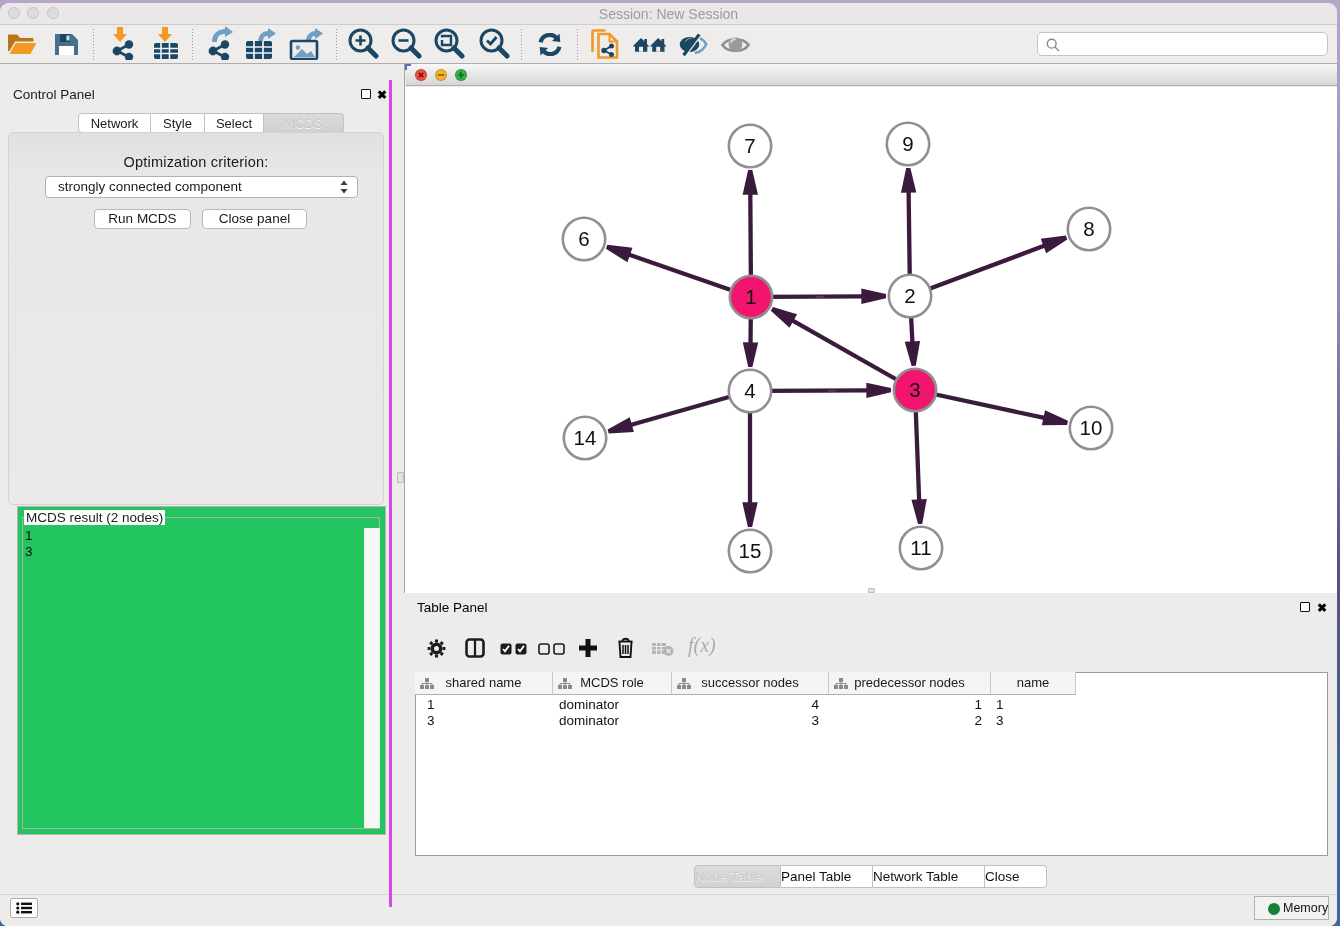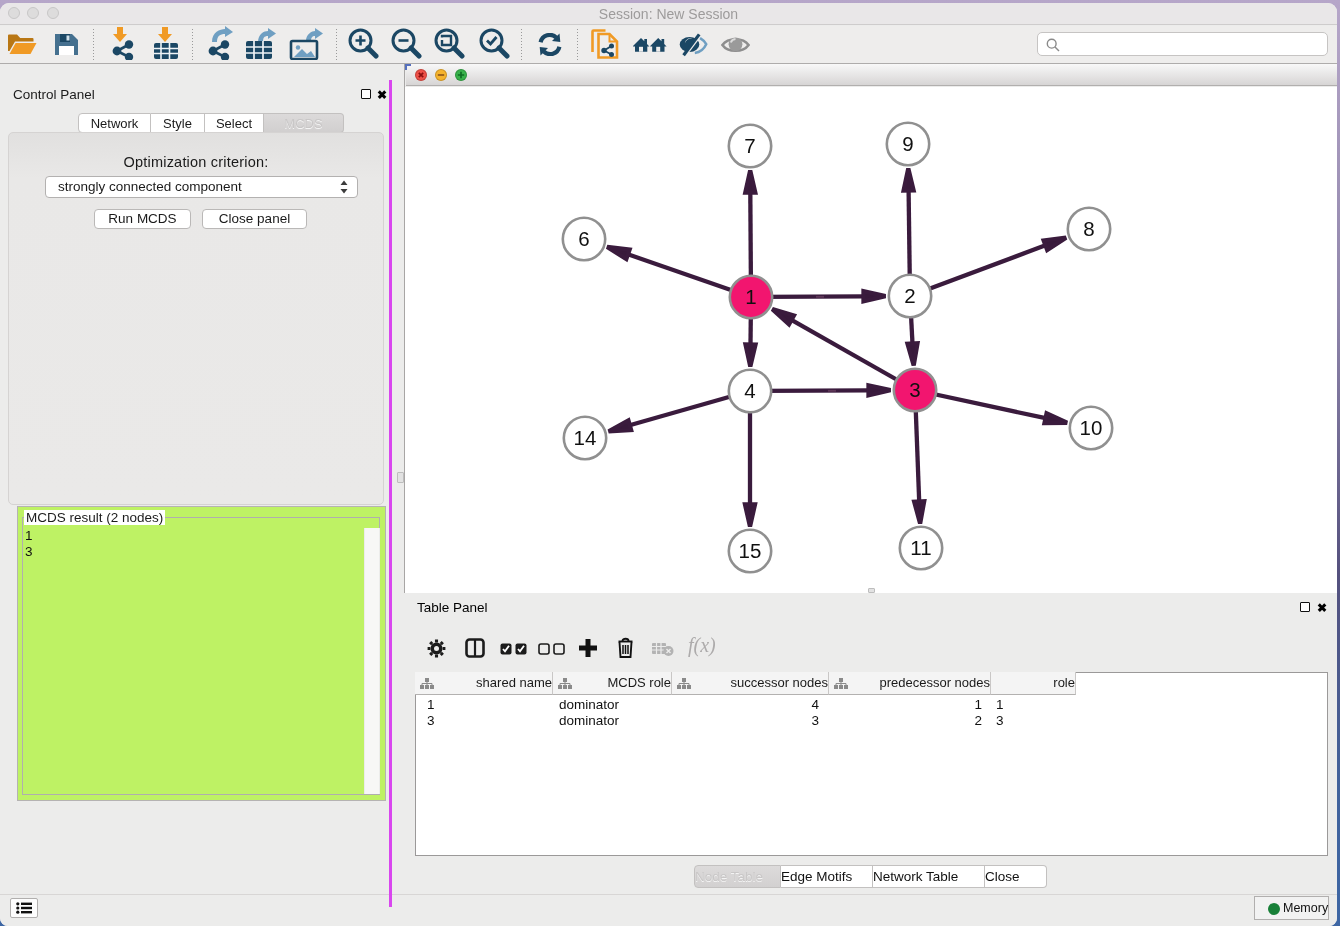--- a/index.html
+++ b/index.html
@@ -29,40 +29,40 @@
 .cptab.dis {background:linear-gradient(#dcdada,#d1cfcf);color:#c9c7c7;text-shadow:0 1px 0 #f5f5f5}
 #innerpanel {position:absolute;left:8px;top:52px;width:376px;height:373px;
  background:linear-gradient(#e1e0df,#e9e8e7 45px,#eae9e8);
  border:1px solid #d5d3d2;border-radius:5px}
 #optlbl {position:absolute;left:0;top:21px;width:100%;text-align:center;font-size:14.5px;letter-spacing:0.2px;color:#1a1a1a}
 #combo {position:absolute;left:36px;top:43px;width:313px;height:22px;background:#fff;border:1px solid #b3b1b0;
  border-radius:4px;font-size:13.5px;color:#1a1a1a;line-height:20px;padding-left:12px}
 #combo svg {position:absolute;right:8px;top:3px}
 .btn {position:absolute;top:76px;height:20px;background:#fff;border:1px solid #bab8b7;border-radius:4px;
  font-size:13.5px;color:#1a1a1a;text-align:center;line-height:18px}
-#mcdsbox {position:absolute;left:17px;top:426px;width:369px;height:295px;background:#bef264;border:1px solid #b5b3b2}
+#mcdsbox {position:absolute;left:17px;top:426px;width:369px;height:329px;background:#22c55e;border:1px solid #b5b3b2}
 #grpborder {position:absolute;left:4px;top:10px;right:5px;bottom:5px;border:1px solid #b0aeae}
 #grplbl {position:absolute;left:6px;top:3px;background:#fff;padding:0 2px;font-size:13.5px;color:#1c1c1c}
 #mcdsvals {position:absolute;left:7px;top:21px;font-size:13.5px;color:#111;line-height:16px}
 #mcdssb {position:absolute;right:5px;top:21px;width:16px;bottom:6px;background:#f7f7f6;border-left:1px solid #ececeb;border-right:1px solid #ececeb}
 #netframe {position:absolute;left:404px;top:64px;width:933px;height:529px;border-left:1px solid #a8a6a5}
 #nettitle {position:absolute;left:1px;top:0;right:0;height:22px;background:linear-gradient(#f8f8f8,#d7d5d5);
  border-bottom:1px solid #b1afae}
 .light {position:absolute;top:5px;width:12px;height:12px;border-radius:50%;box-shadow:inset 0 0 0 1px rgba(0,0,0,0.18)}
 .light svg {position:absolute;left:0;top:0}
 #netname {position:absolute;top:4px;left:0;width:100%;text-align:center;font-size:13.5px;color:#1e1e1e;letter-spacing:0.6px;text-indent:7px}
 #netcanvas {position:absolute;left:405px;top:87px;width:932px;height:506px;background:#fff}
 #hsplit {position:absolute;left:868px;top:588px;width:7px;height:5px;background:#e2e2e2;border:1px solid #bdbdbd;border-radius:1px}
 #vsplit {position:absolute;left:397px;top:472px;width:7px;height:11px;background:#e2e2e2;border:1px solid #bdbdbd;border-radius:1px}
 #tptitle {position:absolute;left:417px;top:600px;font-size:13.5px;color:#000000}
 #fx {position:absolute;left:688px;top:634px;font-family:"Liberation Serif",serif;font-style:italic;
  font-size:20px;color:#adabab}
 #ttable {position:absolute;left:415px;top:672px;width:913px;height:184px;background:#fff;border:1px solid #9b9999}
 .th {position:absolute;top:672px;height:23px;background:#f4f4f4;border-right:1px solid #c9c7c6;border-bottom:1px solid #b3b1b0;
- font-size:13px;color:#1a1a1a;text-align:right;line-height:22px}
+ font-size:13px;color:#1a1a1a;text-align:center;line-height:22px}
 .td {position:absolute;font-size:13.5px;color:#111;height:16px;line-height:16px}
 .btabs {position:absolute;left:694px;top:865px;height:23px;display:flex;font-size:13.5px}
 .btab {border:1px solid #c3c1c0;border-left:none;background:#fff;color:#111;text-align:left;line-height:21px}
 .btab.first {border-left:1px solid #c3c1c0;border-radius:4px 0 0 4px}
 .btab.last {border-radius:0 4px 4px 0}
 .btab.dis {background:linear-gradient(#dddbdb,#d2d0d0);color:#c9c7c7;text-shadow:0 1px 0 #f4f4f4}
 #listbtn {position:absolute;left:10px;top:898px;width:28px;height:20px;background:#fdfdfd;border:1px solid #b1afae;border-radius:2px}
 #membtn {position:absolute;left:1254px;top:896px;width:75px;height:24px;background:#f2f2f2;border:1px solid #b1afae;
  font-size:12.5px;color:#111;line-height:22px;text-align:left;padding-left:28px}
 #memdot {position:absolute;left:13px;top:5.5px;width:12px;height:12px;border-radius:50%;background:#188038}
@@ -377,21 +377,21 @@
     </g>
     <circle cx="16.5" cy="9" r="5" fill="#b3b3b3"></circle>
     <path d="M14.5 7 l4 4 M18.5 7 l-4 4" stroke="#ececeb" stroke-width="1.4"></path>
   </svg>
 <div id="fx">f(x)</div>
 <div id="ttable"></div>
 <div class="th" style="left:415px;width:138px">shared name</div>
 <div class="th" style="left:553px;width:119px">MCDS role</div>
 <div class="th" style="left:672px;width:157px">successor nodes</div>
 <div class="th" style="left:829px;width:162px">predecessor nodes</div>
-<div class="th" style="left:991px;width:85px">role</div>
+<div class="th" style="left:991px;width:85px">name</div>
 <svg class="abs" style="left:420px;top:678px" width="14" height="12" viewBox="0 0 14 12">
     <g fill="#8a8a8a">
       <rect x="5" y="0" width="4" height="4"></rect>
       <rect x="0" y="7" width="4" height="4"></rect>
       <rect x="5" y="7" width="4" height="4"></rect>
       <rect x="10" y="7" width="4" height="4"></rect>
       <path d="M2 7 v-1.5 h10 V7 M7 4 v3" stroke="#8a8a8a" stroke-width="1" fill="none"></path>
     </g>
   </svg>
 <svg class="abs" style="left:558px;top:678px" width="14" height="12" viewBox="0 0 14 12">
@@ -426,21 +426,21 @@
 <div class="td" style="left:559px;top:697px">dominator</div>
 <div class="td" style="left:559px;top:713px">dominator</div>
 <div class="td" style="left:700px;top:697px;width:119px;text-align:right">4</div>
 <div class="td" style="left:700px;top:713px;width:119px;text-align:right">3</div>
 <div class="td" style="left:850px;top:697px;width:132px;text-align:right">1</div>
 <div class="td" style="left:850px;top:713px;width:132px;text-align:right">2</div>
 <div class="td" style="left:996px;top:697px">1</div>
 <div class="td" style="left:996px;top:713px">3</div>
 <div class="btabs">
  <div class="btab dis first" style="width:87px">Node Table</div>
- <div class="btab" style="width:92px">Edge Motifs</div>
+ <div class="btab" style="width:92px">Panel Table</div>
  <div class="btab" style="width:112px">Network Table</div>
  <div class="btab last" style="width:62px">Close</div>
 </div>
 <div id="listbtn">
     <svg class="abs" style="left:5px;top:3px" width="17" height="12" viewBox="0 0 17 12">
       <g fill="#111">
         <circle cx="1.8" cy="1.8" r="1.6"></circle>
         <circle cx="1.8" cy="6" r="1.6"></circle>
         <circle cx="1.8" cy="10.2" r="1.6"></circle>
         <rect x="5" y="0.6" width="11" height="2.4"></rect>

